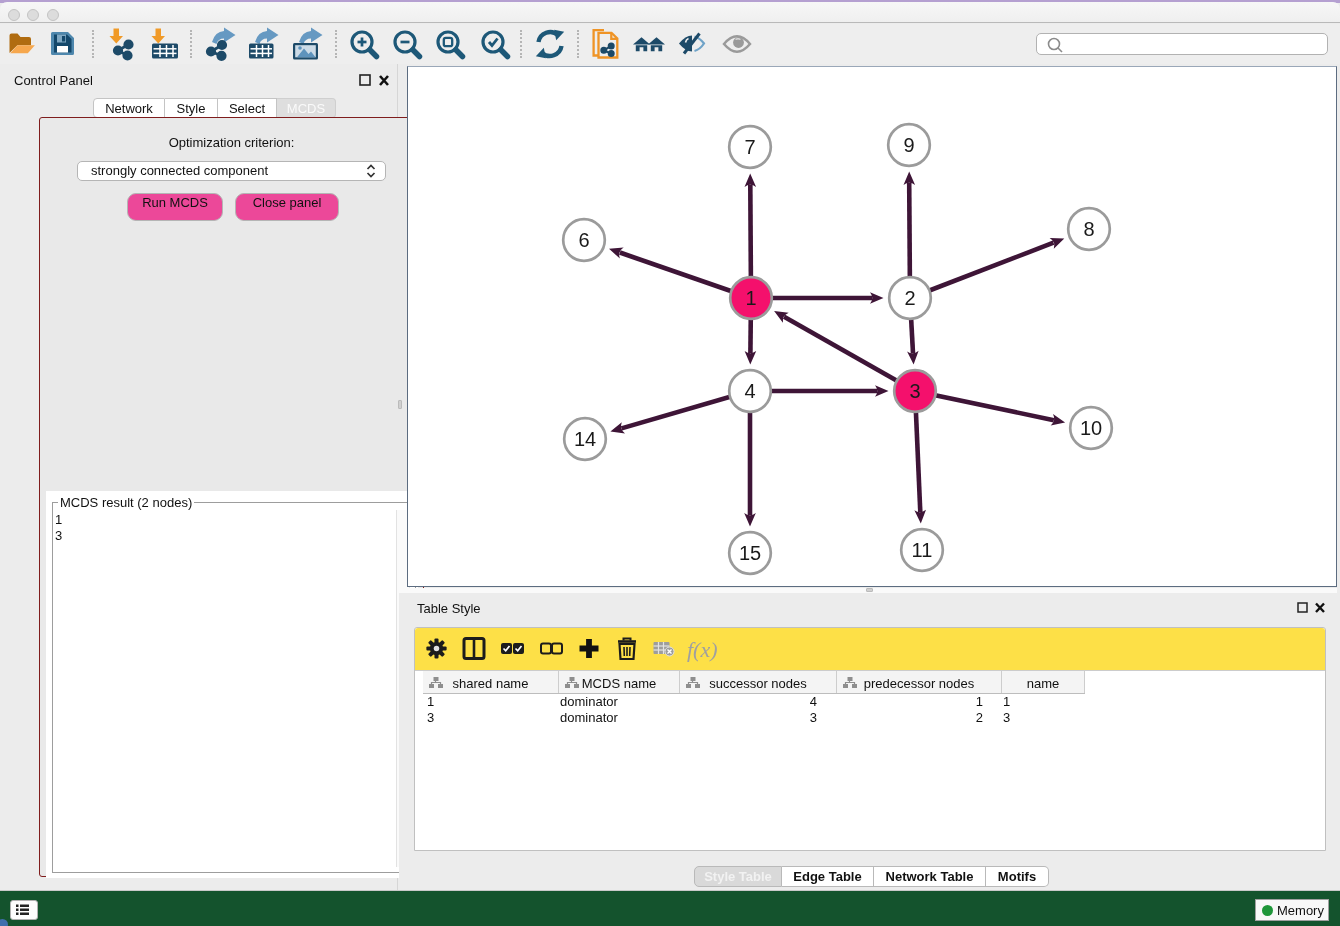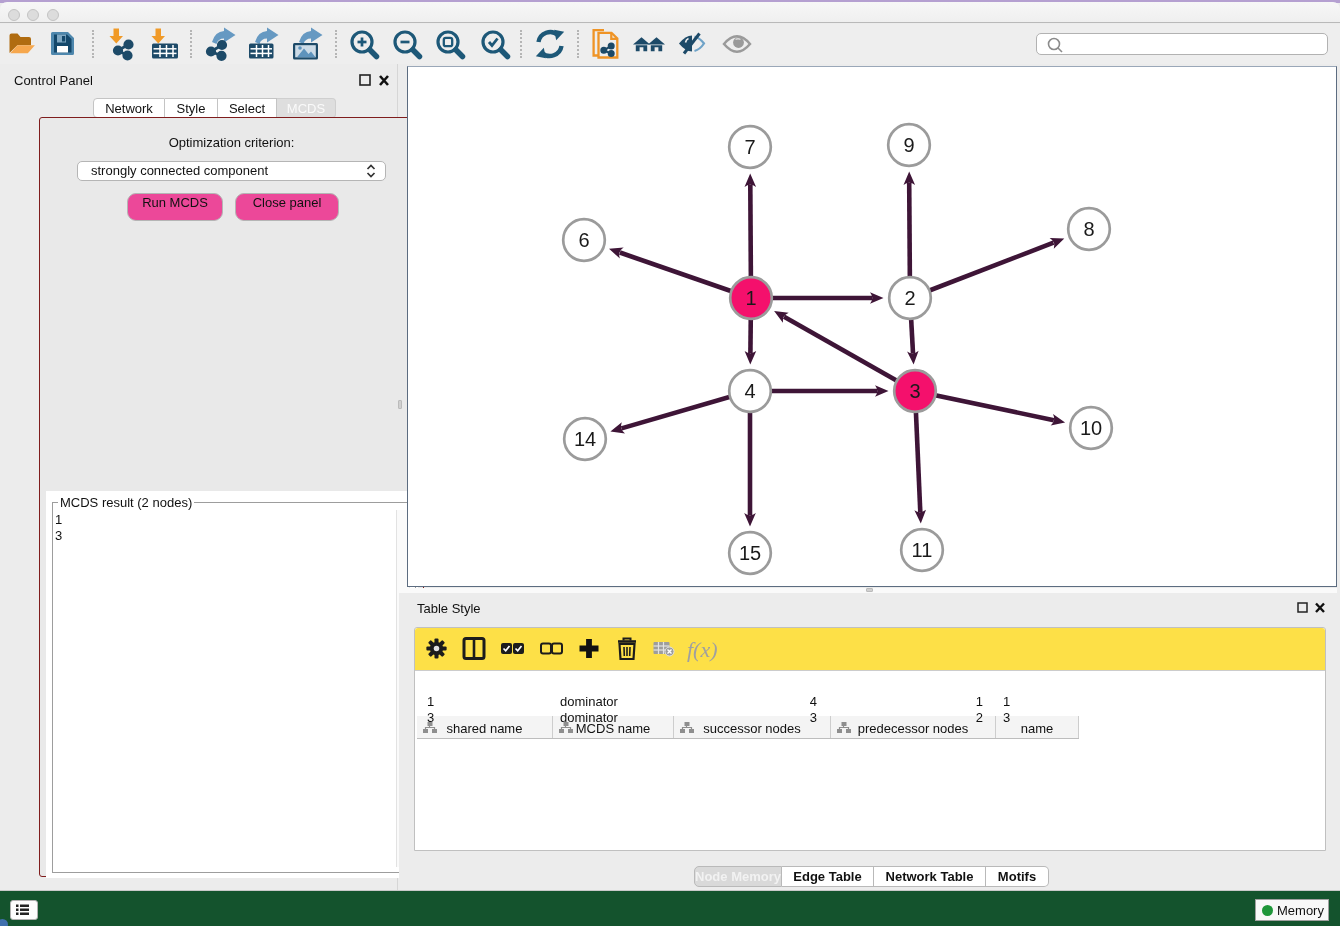--- a/index.html
+++ b/index.html
@@ -53,22 +53,22 @@
   #netbelow { left:408px; top:588px; width:929px; height:5px; background:#fafafa; }
   #divhandle { left:866px; top:588px; width:7px; height:4px; background:#d0d0d0; border:1px solid #bbb; border-radius:1px; }
   #divhandle2 { left:398px; top:400px; width:4px; height:9px; background:#d0d0d0; border:1px solid #bbb; border-radius:1px; }
   
   #tpanel { left:399px; top:593px; width:941px; height:297px; background:#ececec; }
   #tp-title { position:absolute; left:18px; top:8px; font-size:13px; color:#111; }
   #tbox { position:absolute; left:15px; top:34px; width:912px; height:224px; border:1px solid #c0c0c0;
     border-radius:3px 3px 0 0; background:#fff; }
   #ttoolbar { position:absolute; left:0; top:0; width:100%; height:43px; background:#fde047;
     border-bottom:1px solid #cccccc; border-radius:3px 3px 0 0; }
-  #thead { position:absolute; left:2px; top:43px; width:662px; height:23px; background:#f4f4f4;
-    border-bottom:1px solid #bdbdbd; font-size:13px; color:#111;margin-top:45px; }
+  #thead { position:absolute; left:8px; top:43px; width:662px; height:23px; background:#f4f4f4;
+    border-bottom:1px solid #bdbdbd; font-size:13px; color:#111; }
   .hcell { position:absolute; top:0; height:22px; border-right:1px solid #cdcdcd; }
   .hlabel { position:absolute; top:4.5px; width:100%; text-align:center; }
   .trow { position:absolute; font-size:13px; color:#111; height:16px; }
   .tcell { position:absolute; top:0; }
   
   #btabs { position:absolute; left:295px; top:273px; height:20px; display:flex; }
   .btab { height:21px; background:#fff; border:1px solid #b9b9b9; border-left:none; font-size:13px;
     font-weight:bold; color:#111; display:flex; align-items:center; justify-content:center; }
   .btab.first { border-left:1px solid #b9b9b9; border-radius:5px 0 0 5px; }
   .btab.last { border-radius:0 5px 5px 0; }
@@ -456,21 +456,21 @@
     </div>
     <div class="trow" style="left:0;top:82px;width:100%">
       <span class="tcell" style="left:12px">3</span>
       <span class="tcell" style="left:145px">dominator</span>
       <span class="tcell" style="left:300px;width:102px;text-align:right">3</span>
       <span class="tcell" style="left:470px;width:98px;text-align:right">2</span>
       <span class="tcell" style="left:588px">3</span>
     </div>
   </div>
   <div id="btabs">
-    <div class="btab first sel" style="width:88px">Node Memory</div>
+    <div class="btab first sel" style="width:88px">Style Table</div>
     <div class="btab" style="width:92px">Edge Table</div>
     <div class="btab" style="width:112px">Network Table</div>
     <div class="btab last" style="width:63px">Motifs</div>
   </div>
 </div>
 
 <div class="abs" id="statusbar">
   <div style="position:absolute;left:-3px;top:28px;width:11px;height:11px;border-radius:50%;background:#3f6fad"></div>
   <div id="listbtn">
     <svg width="23" height="17" viewBox="0 0 23 17">

